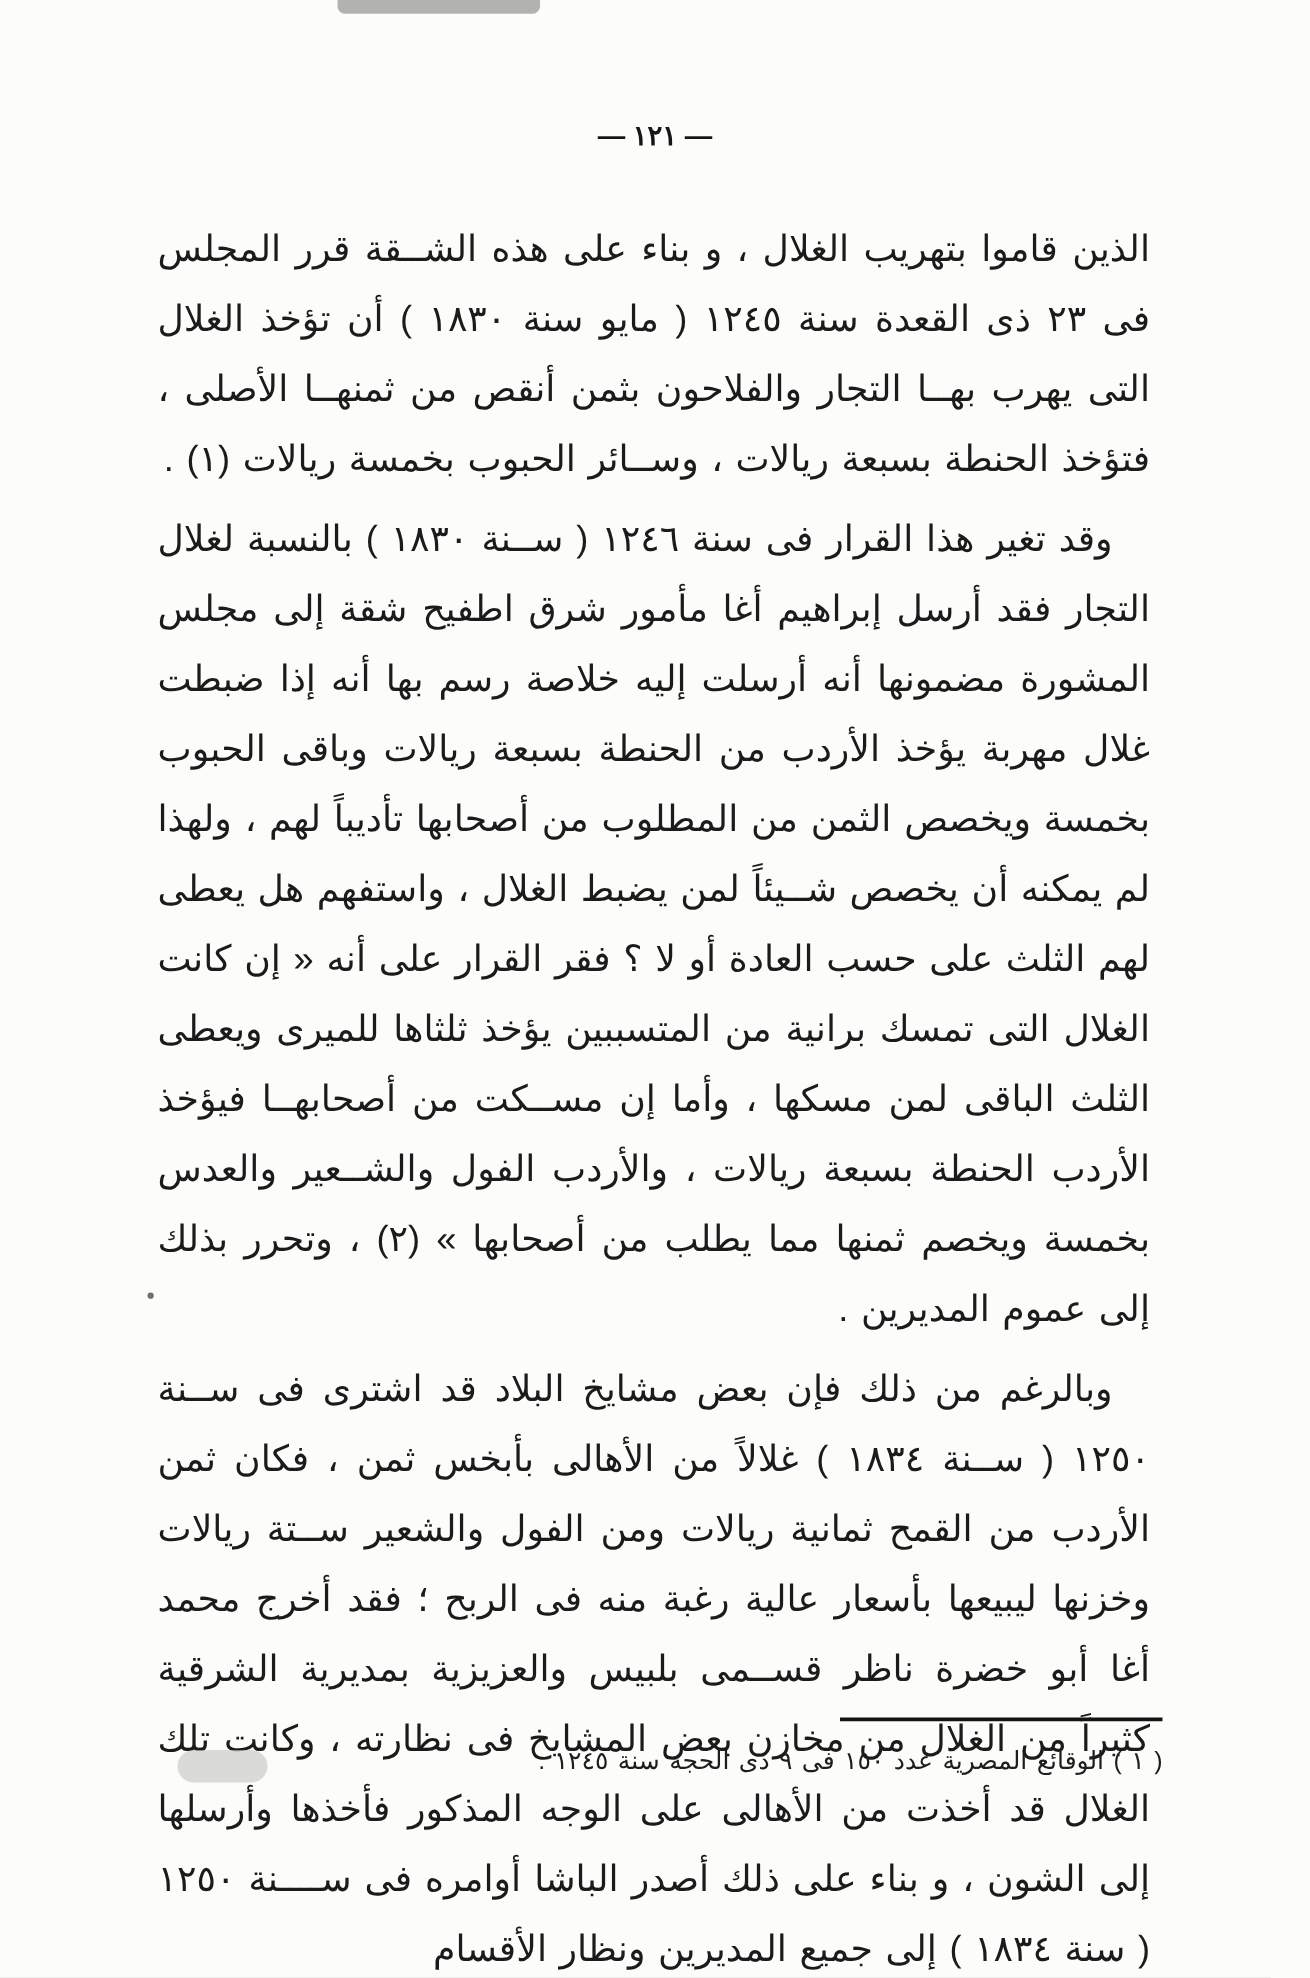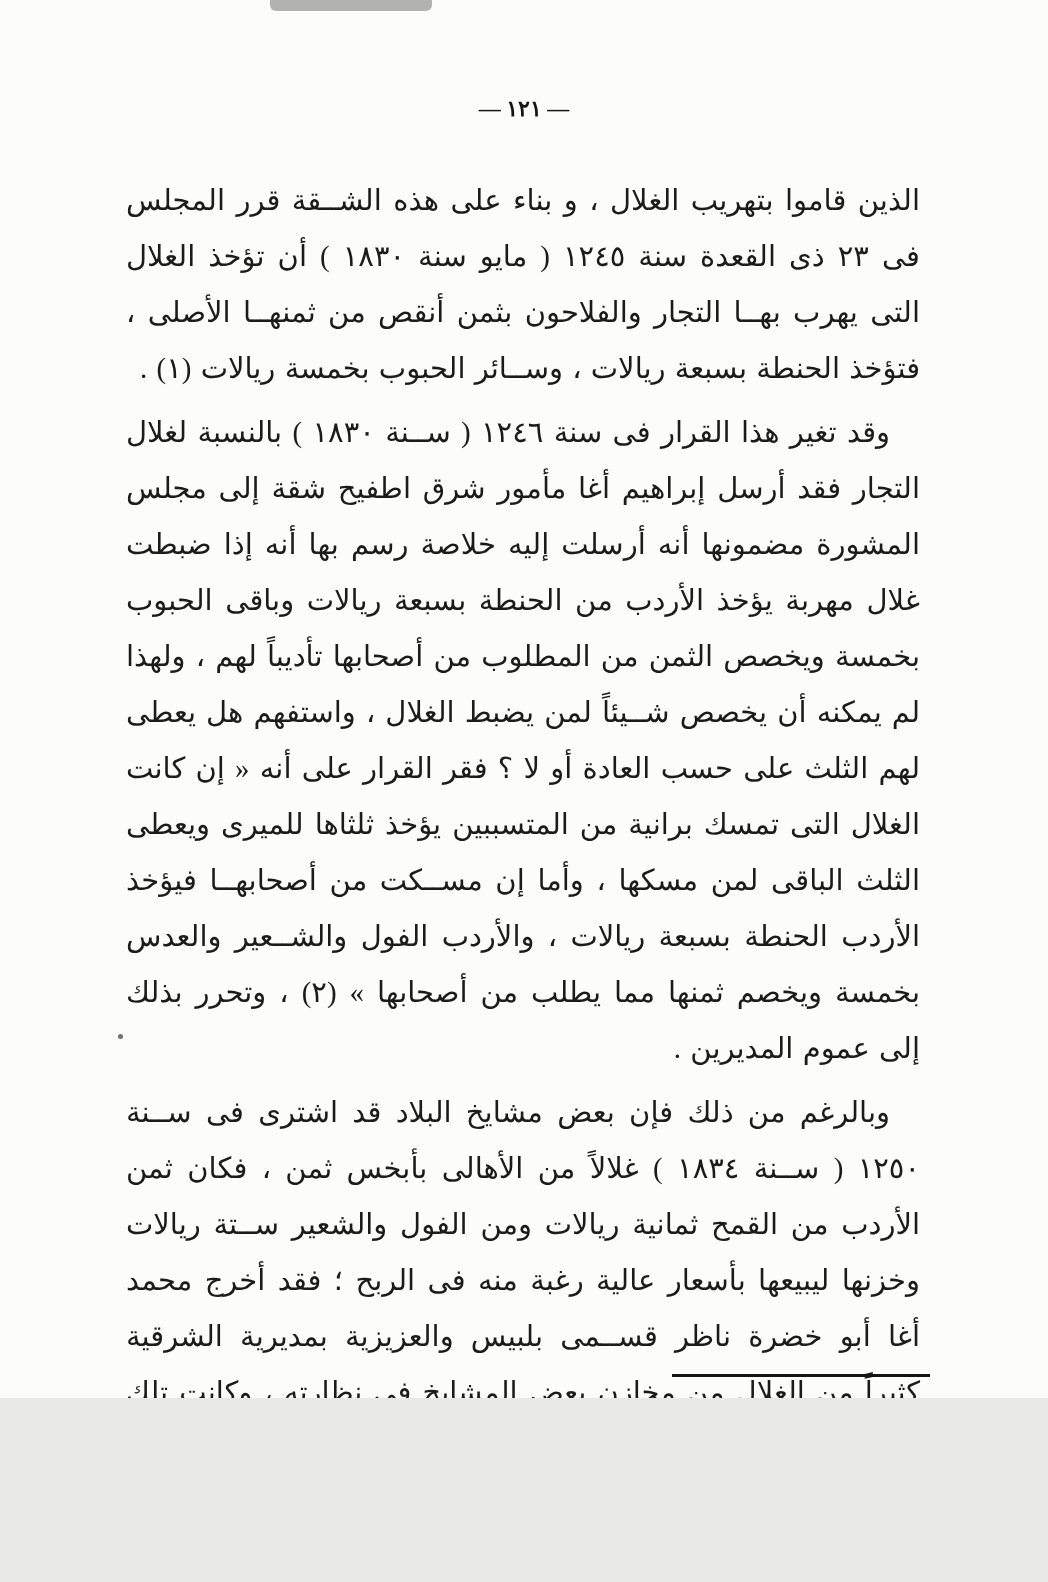--- a/index.html
+++ b/index.html
@@ -3,26 +3,26 @@
 <meta charset="utf-8">
 <style>
   html, body {
     margin: 0;
     padding: 0;
     background: #e8e8e6;
   }
   .page {
     position: relative;
     width: 1048px;
-    height: 1398px;
+    height: 1582px;
     margin: 0 auto;
     background: #fcfcfa;
     overflow: hidden;
     direction: rtl;
-    font-family: Liberation Serif, serif;
+    font-family: Liberation Sans, sans-serif;
     color: #1b1b1b;
   }
   .page-number {
     position: absolute;
     top: 96px;
     left: 0;
     right: 0;
     text-align: center;
     font-size: 22px;
     font-weight: bold;

